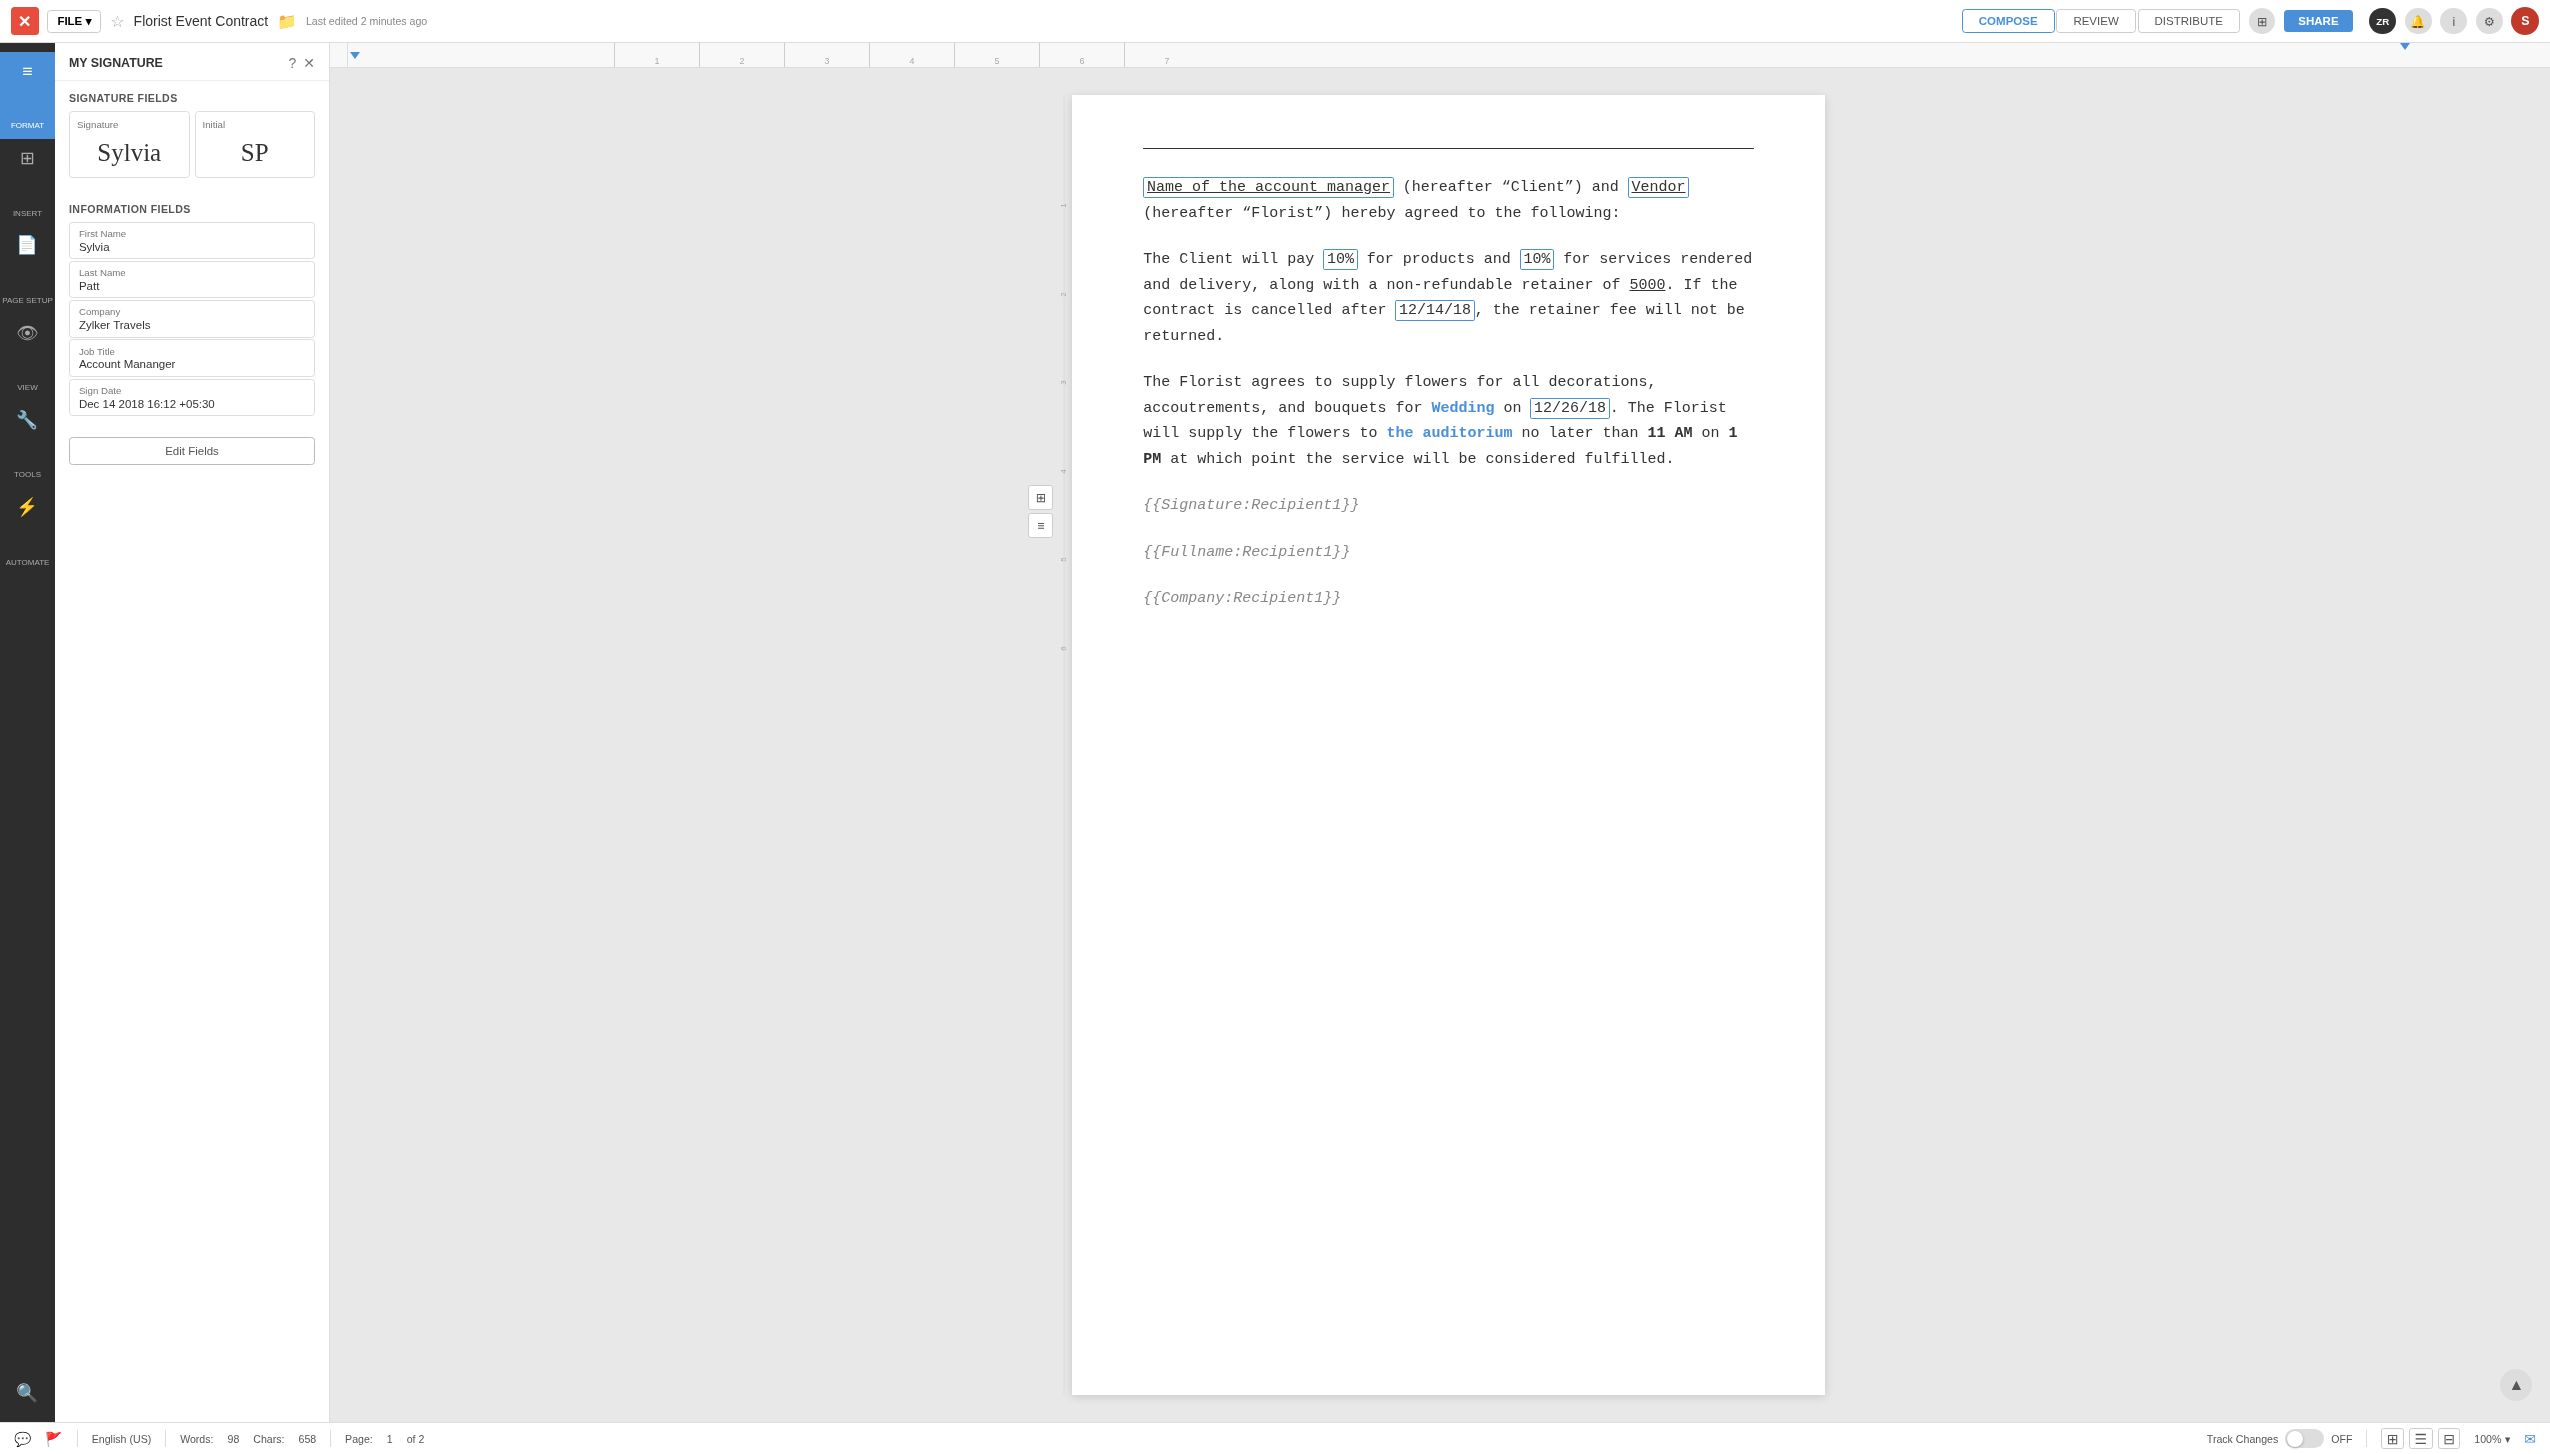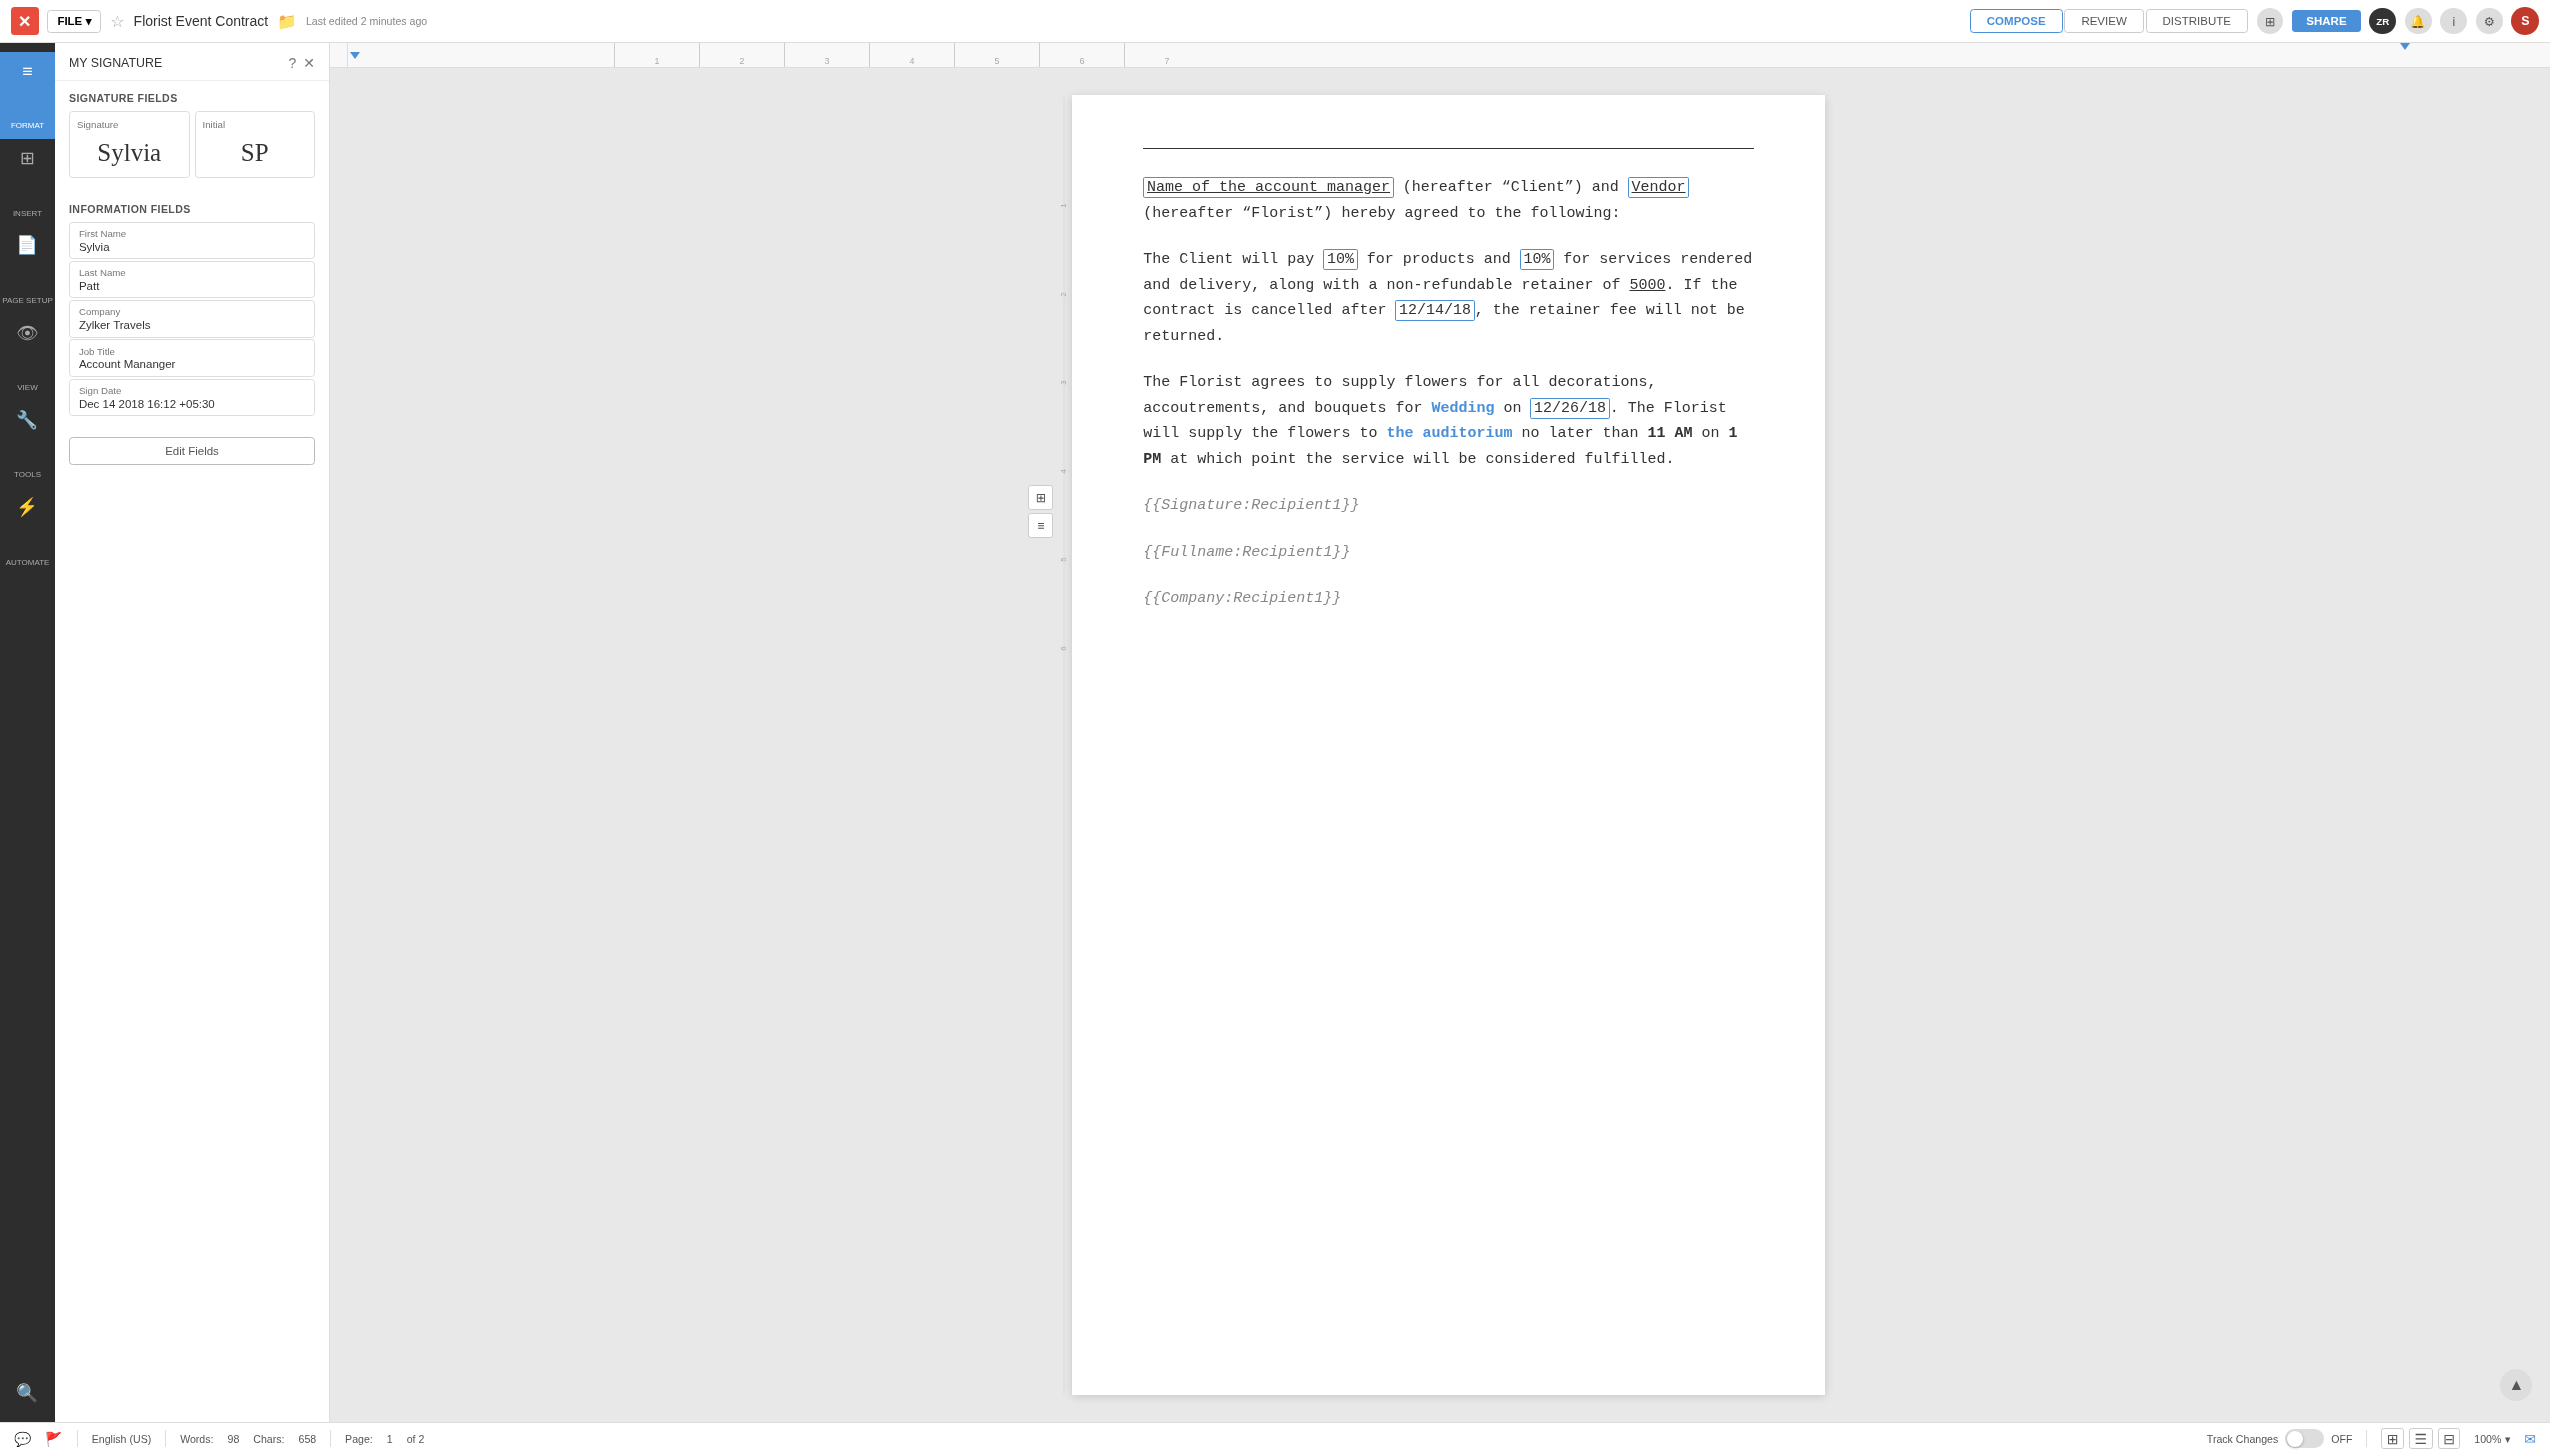--- a/index.html
+++ b/index.html
@@ -36,21 +36,21 @@
     .icon-circle {
       width: 26.6px; height: 26.6px; border-radius: 50%; background: #ddd;
       display: flex; align-items: center; justify-content: center; cursor: pointer; font-size: 12.4px; color: #555;
     }
     .avatar {
       width: 28px; height: 28px; border-radius: 50%; background: #c0392b;
       display: flex; align-items: center; justify-content: center; color: #fff; font-size: 12.4px; font-weight: bold;
     }
     .zr-badge {
       width: 26.6px; height: 26.6px; background: #333; border-radius: 50%;
-      display: flex; align-items: center; justify-content: center; color: #fff; font-size: 9.7px; font-weight: bold;
+      display: flex; align-items: center; justify-content: center; color: #fff; font-size: 9.7px; font-weight: bold; margin-left: 8px;
     }
 
     
     .main-row { display: flex; flex: 1; overflow: hidden; }
 
     
     .icon-nav {
       width: 55px; background: #2d2d2d; display: flex; flex-direction: column;
       align-items: center; padding-top: 8.9px; gap: 0; flex-shrink: 0;
     }
@@ -65,21 +65,21 @@
 
     
     .panel {
       width: 275px; background: #fff; border-right: 0.9px solid #ddd;
       display: flex; flex-direction: column; flex-shrink: 0; overflow-y: auto;
     }
     .panel-header {
       display: flex; align-items: center; justify-content: space-between;
       padding: 12.4px 14px 8.9px; border-bottom: 0.9px solid #eee;
     }
-    .panel-title { font-size: 12.4px; font-weight: normal; color: #333; text-transform: uppercase; }
+    .panel-title { font-size: 12.4px; font-weight: bold; color: #333; text-transform: uppercase; }
     .panel-header-icons { display: flex; gap: 7px; }
     .panel-icon-btn { cursor: pointer; color: #777; font-size: 14px; background: none; border: none; }
 
     .section-title {
       font-size: 10.6px; font-weight: bold; color: #555; text-transform: uppercase;
       padding: 10.6px 14px 7px; letter-spacing: 0.4px;
     }
 
     
     .sig-fields { display: flex; gap: 5px; padding: 0 14px 14px; }

